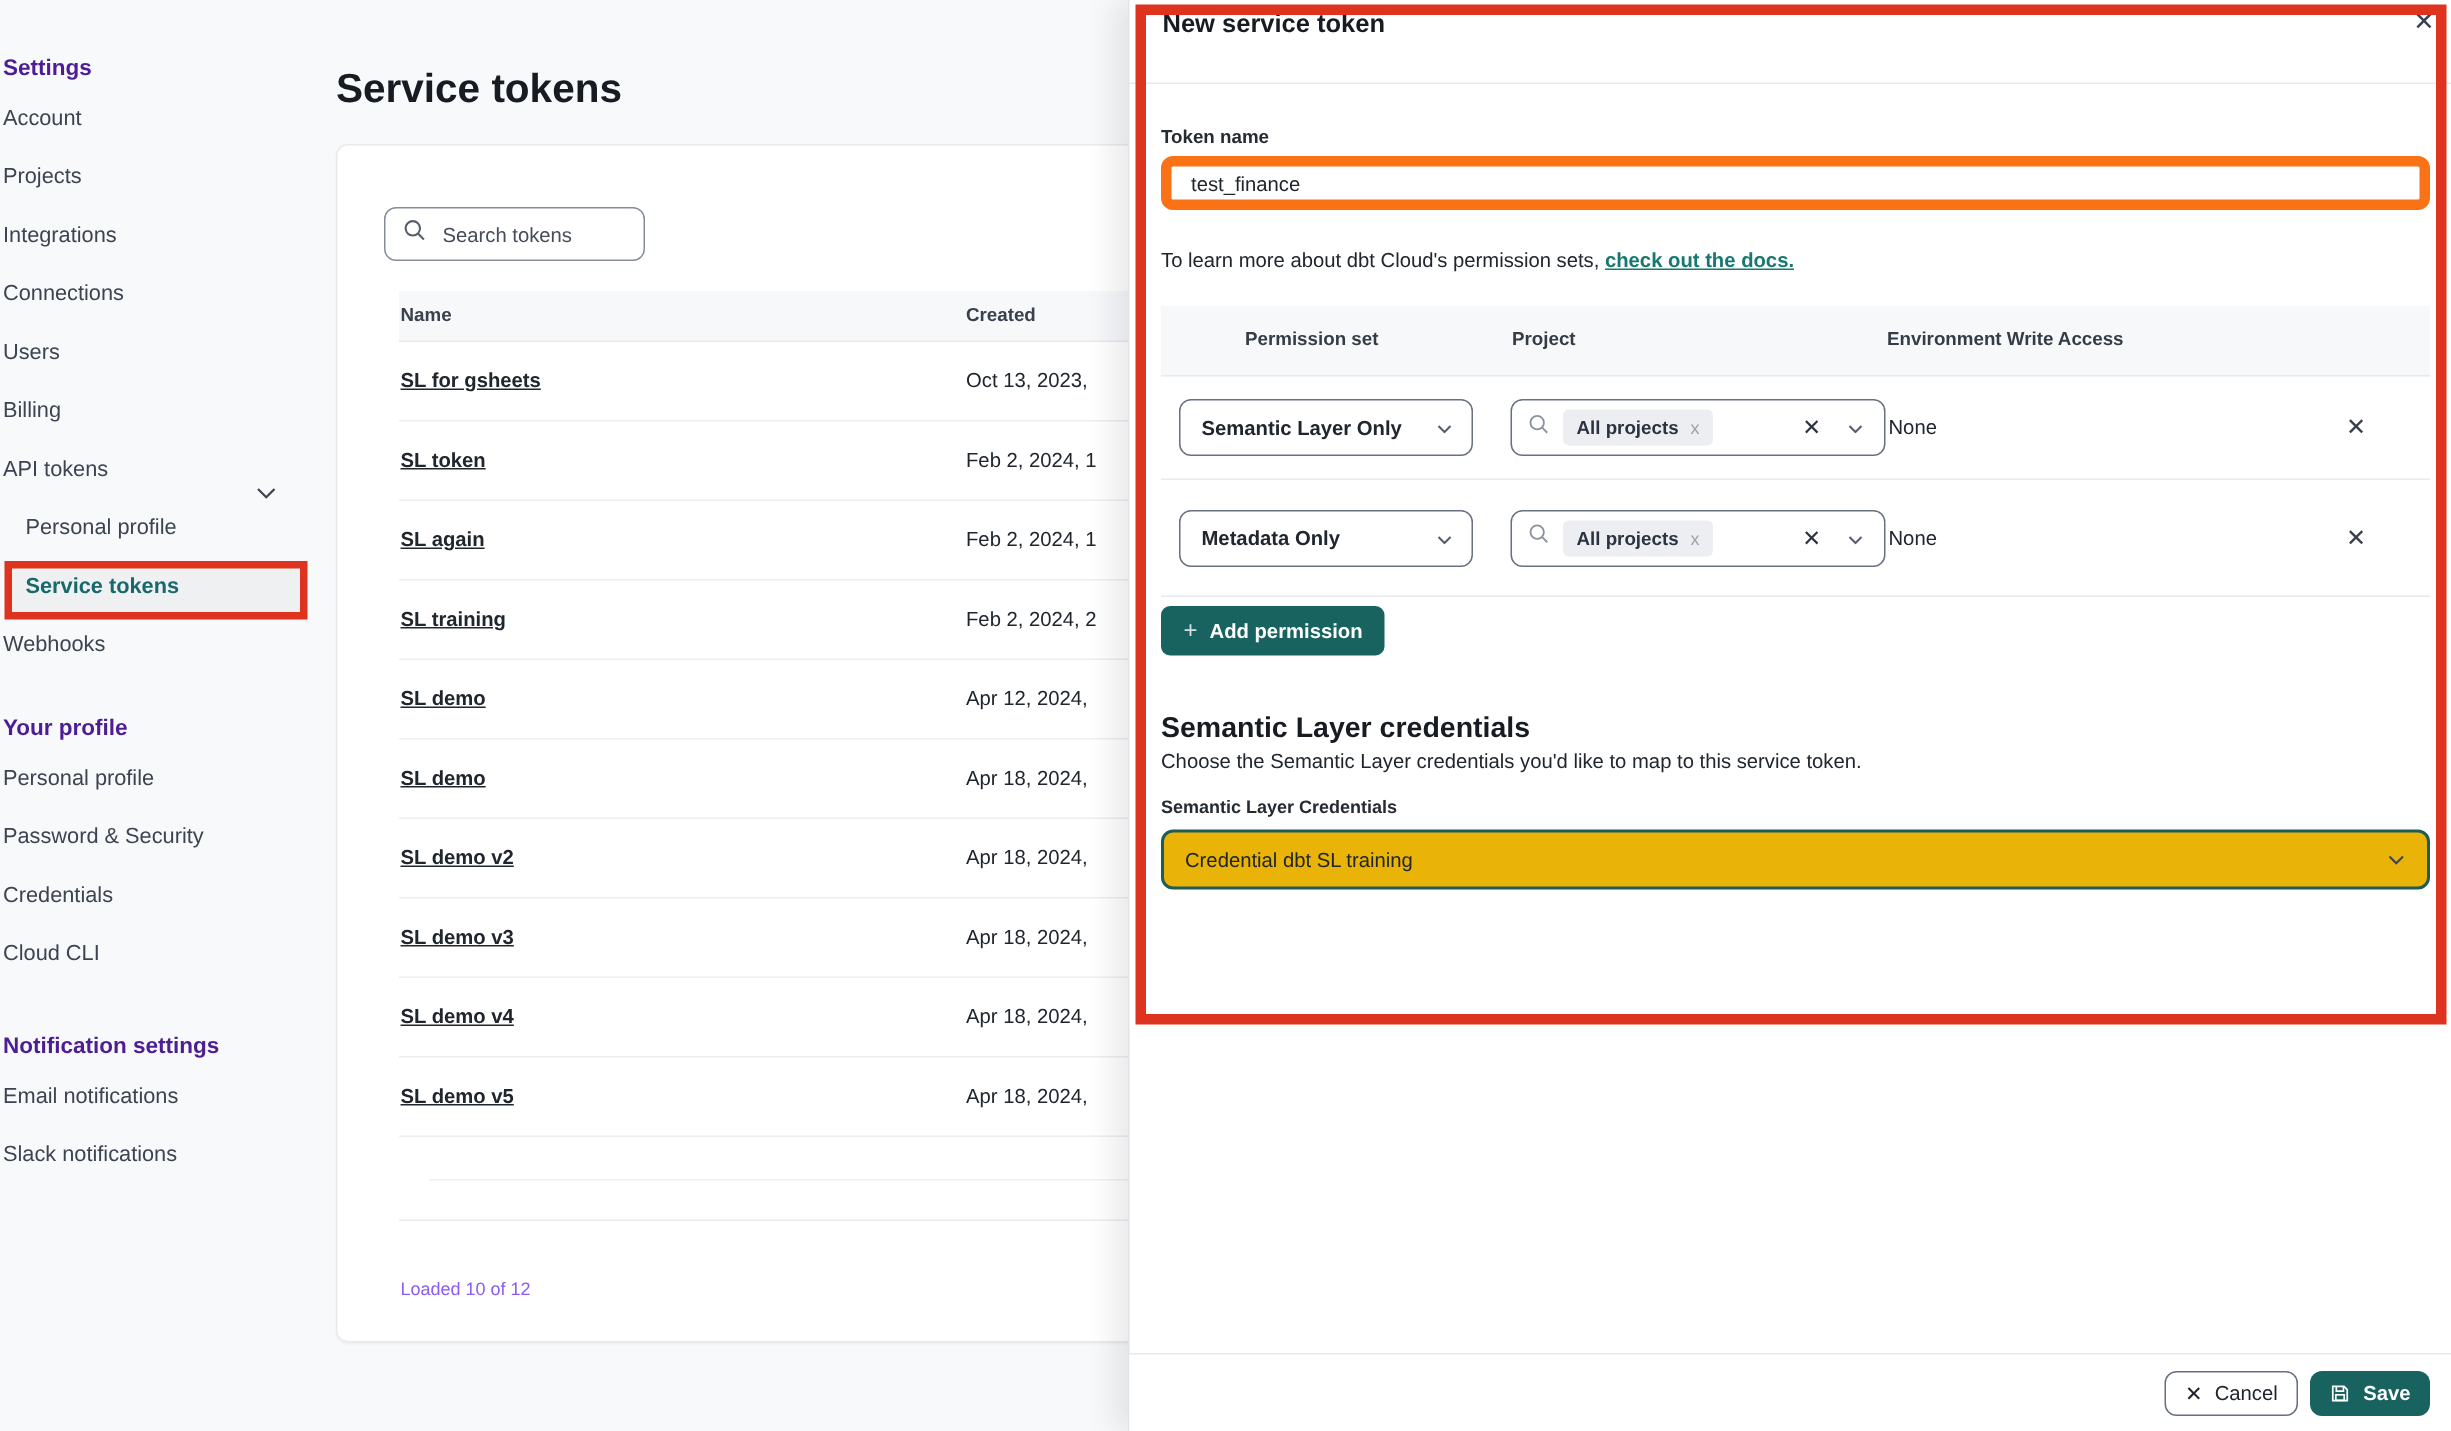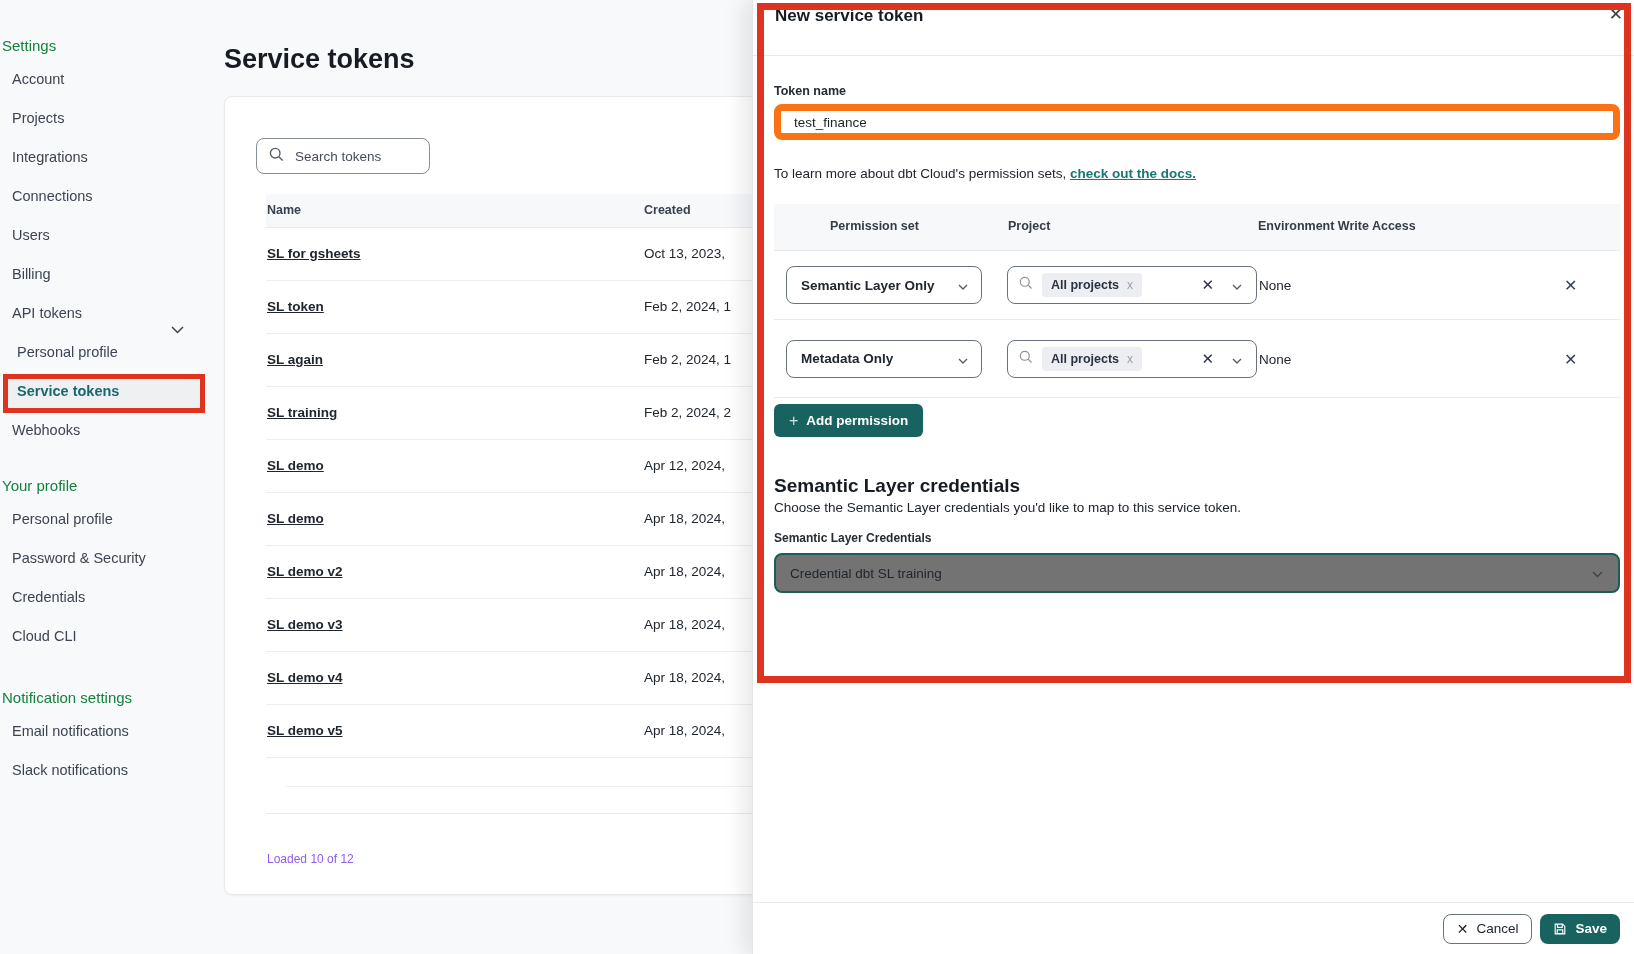--- a/index.html
+++ b/index.html
@@ -4,22 +4,22 @@
 <style>
   html,body{margin:0;padding:0;}
   body{
     width:1634px;height:954px;position:relative;overflow:hidden;
     background:#f8f9fa;color:#20262e;
     font-family:"Liberation Sans",sans-serif;
     -webkit-font-smoothing:antialiased;
   }
   
   .sidebar{position:absolute;left:0;top:0;width:216px;height:954px;padding-top:32px;box-sizing:border-box;}
-  .side-heading{height:28px;line-height:28px;font-size:15px;font-weight:400;color:#15803d;padding-left:2px;}
-  .side-item{height:39px;line-height:39px;font-size:14.5px;color:#3d4451;padding-left:12px;cursor:pointer;position:relative;}
+  .side-heading{height:28px;line-height:28px;font-size:15px;font-weight:700;color:#4c1d95;padding-left:2px;}
+  .side-item{height:39px;line-height:39px;font-size:14.5px;color:#3d4451;padding-left:2px;cursor:pointer;position:relative;}
   .side-item.child{padding-left:17px;}
   .side-item .chev{position:absolute;right:32px;top:16px;}
   .side-item.selected{color:#17696b;font-weight:700;}
   .side-item.selected .bg{position:absolute;left:3px;right:11px;top:2px;bottom:-2px;background:#eef0f2;z-index:0;}
   .side-item.selected .red-box{position:absolute;left:3px;right:11px;top:2px;bottom:-2px;border:5px solid #de341f;z-index:2;pointer-events:none;}
   .side-item span.lbl{position:relative;z-index:1;}
   .side-gap1{height:22px;} .side-gap2{height:28px;}
   
   .page-title{position:absolute;left:224px;top:26px;font-size:27px;font-weight:700;color:#171c23;}
   .card{position:absolute;left:224px;top:96px;width:1276px;height:799px;background:#fff;
@@ -73,21 +73,21 @@
   .proj .proj-chev{position:absolute;right:14px;}
   .none-txt{position:absolute;left:485px;top:50%;transform:translateY(-50%);font-size:13.5px;color:#20262e;}
   .row-x{position:absolute;left:790px;top:50%;transform:translateY(-50%);font-size:16px;font-weight:300;color:#39414e;cursor:pointer;}
   .add-perm-btn{position:absolute;left:21px;top:404px;height:33px;background:#18635f;color:#fff;border:none;
     border-radius:6px;font-family:inherit;font-size:13.5px;font-weight:700;display:flex;align-items:center;
     gap:8px;padding:0 15px;cursor:pointer;}
   .add-perm-btn .plus{font-size:16px;font-weight:400;color:#cfe0de;}
   .sl-heading{position:absolute;left:21px;top:459px;font-size:19px;font-weight:700;color:#171c23;}
   .sl-desc{position:absolute;left:21px;top:500px;font-size:13.5px;color:#20262e;}
   .sl-select{position:absolute;left:21px;top:553px;width:846px;height:40px;box-sizing:border-box;
-    border:2px solid #1e5c57;border-radius:8px;background:#737373;display:flex;align-items:center;cursor:pointer;}
+    border:2px solid #1e5c57;border-radius:8px;background:#eab308;display:flex;align-items:center;cursor:pointer;}
   .sl-select .sl-val{font-size:13.5px;color:#20262e;padding-left:14px;flex:1;}
   .sl-select .sl-chev{margin-right:15px;}
   .drawer-footer{position:absolute;left:0;right:0;bottom:0;height:51px;border-top:1px solid #e7e9ec;background:#fff;
     display:flex;align-items:center;justify-content:flex-end;gap:8px;padding-right:14px;}
   .btn-cancel{height:30px;border:1px solid #667080;border-radius:8px;background:#fff;font-family:inherit;
     font-size:13.5px;color:#20262e;display:flex;align-items:center;gap:8px;padding:0 13px;cursor:pointer;}
   .btn-cancel .x{font-size:14px;font-weight:300;}
   .btn-save{height:30px;border:none;border-radius:8px;background:#18635f;color:#fff;font-family:inherit;
     font-size:13.5px;font-weight:700;display:flex;align-items:center;gap:8px;padding:0 13px;cursor:pointer;}
 </style>

